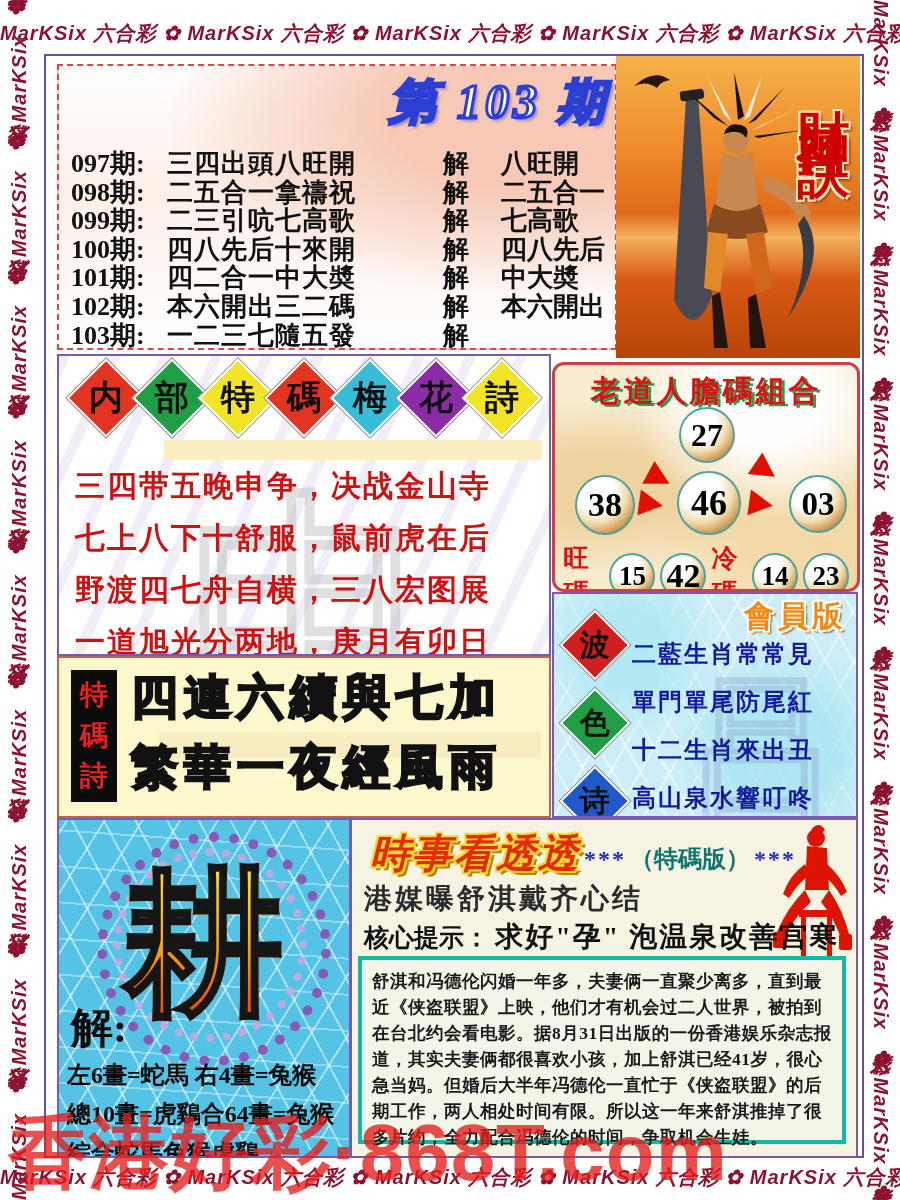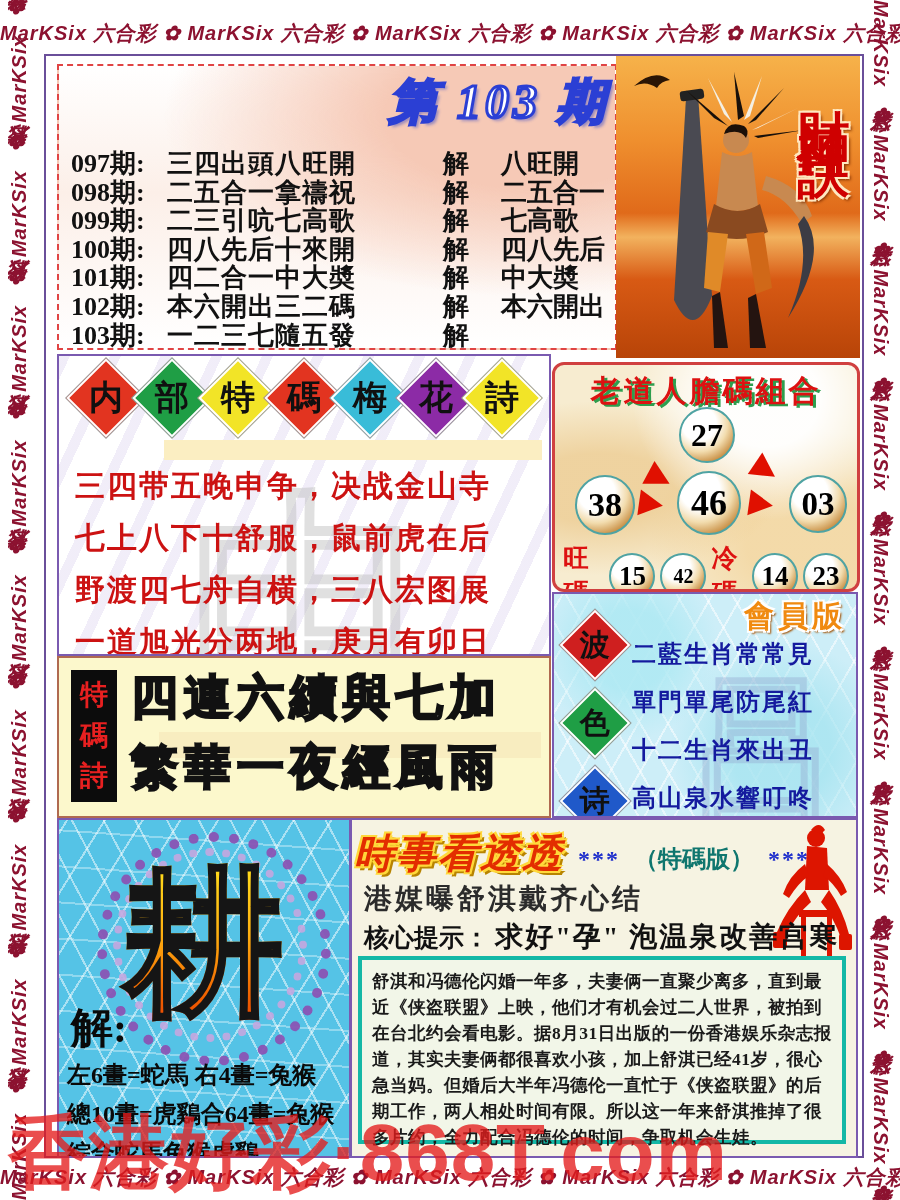--- a/index.html
+++ b/index.html
@@ -102,21 +102,21 @@
   .dragon-ring-inner{position:absolute;left:54px;top:28px;width:178px;height:178px;border:8px dotted #c4a8e0;border-radius:50%;opacity:.9;}
   .big-char{position:absolute;left:0;top:18px;width:290px;text-align:center;font-size:158px;font-weight:900;
       background:linear-gradient(180deg,#ffe820 5%,#ffb010 45%,#f06000 75%,#e02808 100%);
       -webkit-background-clip:text;background-clip:text;color:transparent;-webkit-text-stroke:3px #151515;}
   .jie-label{position:absolute;left:12px;top:180px;font-size:42px;font-weight:900;color:#0a0a0a;}
   .zodiac-lines{position:absolute;left:8px;top:236px;width:280px;}
   .zodiac-lines div{height:39px;line-height:39px;font-size:24px;font-weight:900;color:#0a0a0a;white-space:nowrap;}
 
   
   .news-box{position:absolute;left:350px;top:818px;width:504px;height:336px;border:2px solid #7a5ab0;background:#f6f3e2;overflow:hidden;}
-  .news-head{position:absolute;left:2px;top:6px;display:flex;align-items:baseline;gap:14px;white-space:nowrap;}
+  .news-head{position:absolute;left:18px;top:6px;display:flex;align-items:baseline;gap:4px;white-space:nowrap;}
   .news-title{font-size:40px;font-weight:900;font-style:italic;color:#e32d00;letter-spacing:2px;
       text-shadow:-2px -2px 0 #ffd83a,2px -2px 0 #ffd83a,-2px 2px 0 #ffd83a,2px 2px 0 #ffd83a,4px 4px 0 #b88400;}
   .news-stars{font-size:24px;font-weight:900;color:#2030cc;letter-spacing:2px;}
   .news-edition{font-size:24px;font-weight:900;color:#0f766e;}
   .news-headline{position:absolute;left:12px;top:60px;font-size:28px;font-weight:900;color:#2b2b2b;letter-spacing:3px;}
   .news-hint{position:absolute;left:12px;top:98px;font-size:25px;font-weight:900;color:#111;}
   .news-hint .hint-text{font-size:28px;letter-spacing:2px;}
   .news-para{position:absolute;left:6px;top:136px;width:488px;height:188px;border:4px solid #14b8a6;background:#f2f6e8;
       box-sizing:border-box;padding:8px 10px;font-size:17.5px;line-height:26px;font-weight:700;color:#1a1a1a;letter-spacing:.5px;}
   .woman-fig{position:absolute;right:2px;top:4px;}
@@ -270,21 +270,21 @@
     <div class="tri" style="left:92px;top:100px;transform:rotate(28deg);"></div>
     <div class="tri" style="left:198px;top:92px;transform:rotate(34deg);"></div>
     <div class="ball" style="left:20px;top:110px;width:56px;height:56px;font-size:34px;">38</div>
     <div class="tri" style="left:84px;top:126px;transform:rotate(8deg);"></div>
     <div class="ball" style="left:122px;top:106px;width:60px;height:60px;font-size:36px;">46</div>
     <div class="tri" style="left:194px;top:126px;transform:rotate(8deg);"></div>
     <div class="ball" style="left:234px;top:110px;width:54px;height:54px;font-size:33px;">03</div>
     <div class="danma-bottom">
       <span class="rlab">旺碼:</span>
       <span class="ball small" style="width:42px;height:42px;font-size:27px;">15</span>
-      <span class="ball small" style="width:42px;height:42px;font-size:20px;">42</span>
+      <span class="ball small" style="width:42px;height:42px;font-size:34px;">42</span>
       <span class="rlab">冷碼</span>
       <span class="ball small" style="width:42px;height:42px;font-size:27px;">14</span>
       <span class="ball small" style="width:42px;height:42px;font-size:27px;">23</span>
     </div>
   </div>
 
   <div class="bose-box">
     <div class="bs-watermark">吕</div>
     <div class="bose-edition">會員版</div>
     <div class="bose-dmds">

